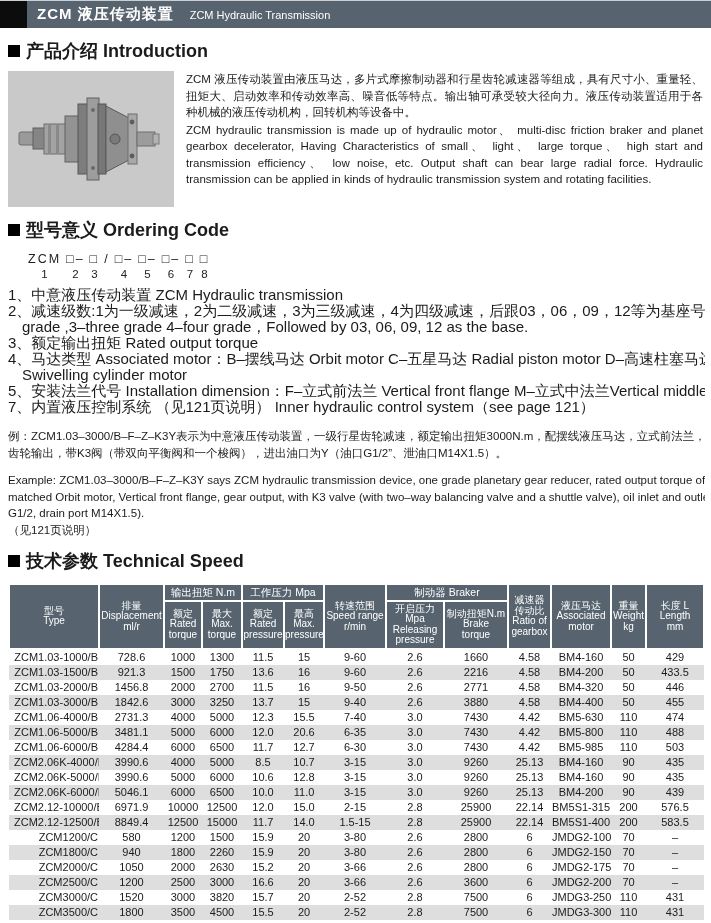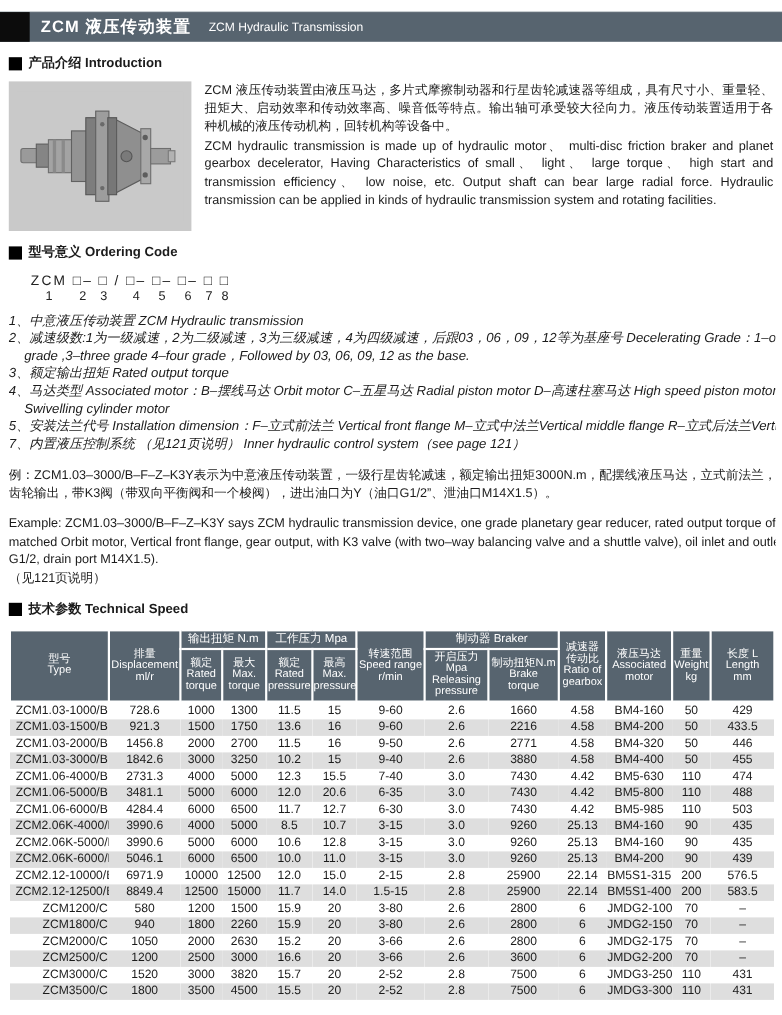--- a/index.html
+++ b/index.html
@@ -1,38 +1,38 @@
 <!DOCTYPE html>
 <html><head>
 <meta charset="utf-8">
 <style>
   html,body{margin:0;padding:0;background:#ffffff;}
   .page{
     position:relative;width:711px;height:923px;background:#fff;overflow:hidden;
     font-family:"Liberation Sans","DejaVu Sans",sans-serif;color:#1b1b1b;
   }
   
-  .topbar{margin-top:10px;height:27px;background:#57646F;display:flex;align-items:center;border-top:1px solid #c9cfd2;}
+  .topbar{margin-top:0;height:27px;background:#57646F;display:flex;align-items:center;border-top:1px solid #c9cfd2;}
   .topbar-black{width:27px;height:27px;background:#0c0c0c;flex:none;}
   .t-zh{color:#fff;font-weight:bold;font-size:15px;margin-left:10px;letter-spacing:1px;}
   .t-en{color:#fff;font-size:11px;margin-left:16px;}
   
-  .heading{margin:11px 0 0 8px;font-size:12px;font-weight:bold;display:flex;align-items:center;}
+  .heading{margin:11px 0 0 8px;font-size:18px;font-weight:bold;display:flex;align-items:center;}
   .sq{width:12px;height:12px;background:#000;display:inline-block;margin-right:6px;flex:none;}
   
   .intro-row{display:flex;margin:8px 8px 0 8px;}
   .intro-image{width:166px;height:136px;background:#C9C9C9;flex:none;margin-right:12px;display:flex;align-items:center;justify-content:center;}
   .intro-text{flex:1;font-size:11.5px;line-height:16.5px;text-align:justify;}
   .intro-text p{margin:0 0 1px 0;}
   
   .code-block{margin:10px 0 0 28px;font-size:12.5px;color:#222;}
   .code-seg{display:inline-block;text-align:center;margin-right:5px;vertical-align:top;}
   .code-seg .c{display:block;letter-spacing:2px;line-height:14px;}
   .code-seg .n{display:block;font-size:11.5px;line-height:13px;margin-top:2px;}
-  .items{margin:6px 0 0 8px;width:697px;overflow:hidden;font-size:12px;line-height:16px;font-style:italic;}
+  .items{margin:6px 0 0 8px;width:697px;overflow:hidden;font-size:15px;line-height:16px;}
   .item-line{white-space:nowrap;overflow:hidden;}
   .item-line.cont{padding-left:14px;}
   .example{margin:13px 0 0 8px;width:697px;overflow:hidden;font-size:11.5px;line-height:16.5px;}
   .example .item-line{white-space:nowrap;overflow:hidden;}
   .example.en{margin-top:11px;}
   
   .tech-table{margin:10px 0 0 8px;border-collapse:collapse;table-layout:fixed;width:695px;}
   .tech-table thead th{
     background:#57646F;color:#fff;font-weight:normal;border:2px solid #fff;
     font-size:10px;line-height:10.5px;padding:2px 0;text-align:center;vertical-align:middle;
@@ -260,21 +260,21 @@
           <td>4.58</td>
           <td>BM4-320</td>
           <td>50</td>
           <td>446</td>
         </tr>
         <tr class="alt">
           <td>ZCM1.03-3000/B</td>
           <td>1842.6</td>
           <td>3000</td>
           <td>3250</td>
-          <td>10.2</td>
+          <td>13.7</td>
           <td>15</td>
           <td>9-40</td>
           <td>2.6</td>
           <td>3880</td>
           <td>4.58</td>
           <td>BM4-400</td>
           <td>50</td>
           <td>455</td>
         </tr>
         <tr>

